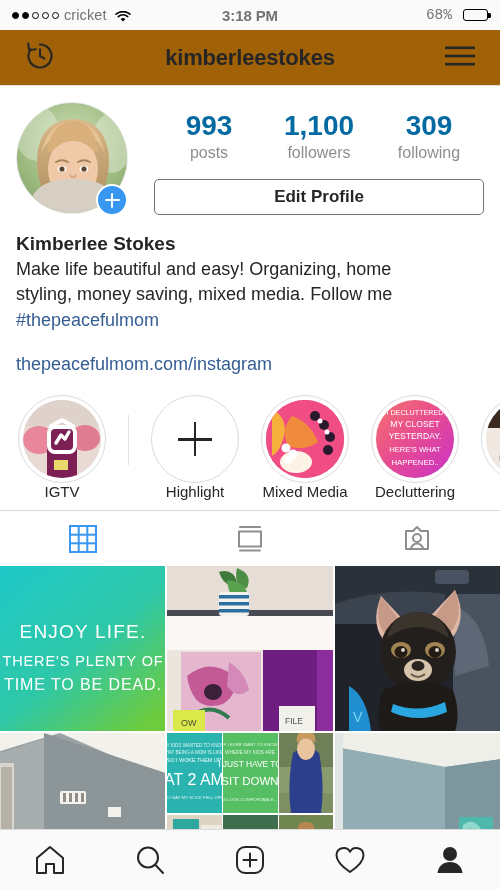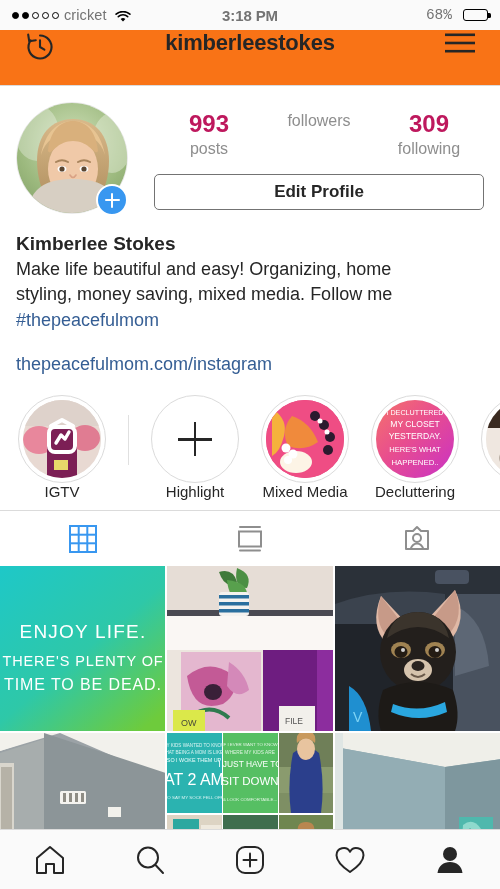--- a/index.html
+++ b/index.html
@@ -31,21 +31,21 @@
     border-radius: 3px; padding: 1.4px; position: relative;
   }
   .batt-fill { height: 100%; background: #000; border-radius: 1px; }
   .batt:after {
     content: ""; position: absolute; right: -3.6px; top: 3.4px;
     width: 2.2px; height: 5px; background: #000; border-radius: 0 1.5px 1.5px 0;
   }
 
   
   .nav-bar {
-    height: 56px; background: #f97316; display: flex; align-items: flex-start;
+    height: 56px; background: #a16207; display: flex; align-items: center;
     padding: 0 23px; border-bottom: 1px solid #dbdbdb; position: relative;
   }
   .nav-title {
     position: absolute; left: 0; right: 0; text-align: center;
     font-size: 22px; font-weight: 700; color: #262626; letter-spacing: -.2px;
   }
   .nav-icon { position: relative; z-index: 2; cursor: pointer; }
   .nav-icon.right { margin-left: auto; }
 
   
@@ -64,21 +64,21 @@
   }
   .avatar-plus:before, .avatar-plus:after {
     content: ""; position: absolute; background: #fff; border-radius: 1px;
   }
   .avatar-plus:before { width: 15px; height: 2.6px; }
   .avatar-plus:after  { width: 2.6px; height: 15px; }
 
   .head-right { flex: 1; padding-left: 20px; padding-top: 8px; }
   .stats { display: flex; }
   .stat { flex: 1; text-align: center; cursor: pointer; }
-  .stat-num { font-size: 24px; font-weight: 700; color: #be185d; line-height: 1.15; }
+  .stat-num { font-size: 28px; font-weight: 700; color: #0369a1; line-height: 1.15; }
   .stat-lbl { font-size: 16px; color: #8e8e8e; line-height: 1.4; }
   .edit-btn {
     margin-top: 14px; height: 36px; border: 1px solid #737373;
     border-radius: 5px; background: #fff;
     display: flex; align-items: center; justify-content: center;
     font-size: 17px; font-weight: 700; color: #262626; cursor: pointer;
   }
 
   
   .bio { padding: 12px 16px 0 16px; }
@@ -224,20 +224,21 @@
     <div class="avatar-plus"></div>
   </div>
 
   <div class="head-right">
     <div class="stats">
       <div class="stat">
         <div class="stat-num">993</div>
         <div class="stat-lbl">posts</div>
       </div>
       <div class="stat">
+        <div class="stat-num">1,100</div>
         <div class="stat-lbl">followers</div>
       </div>
       <div class="stat">
         <div class="stat-num">309</div>
         <div class="stat-lbl">following</div>
       </div>
     </div>
     <div class="edit-btn">Edit Profile</div>
   </div>
 </div>

